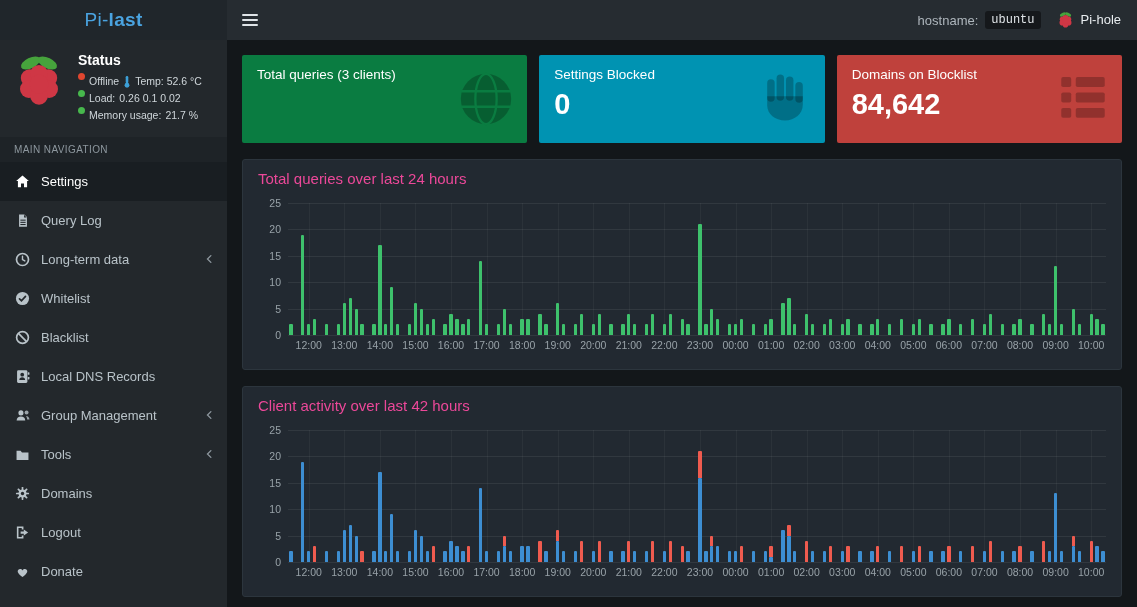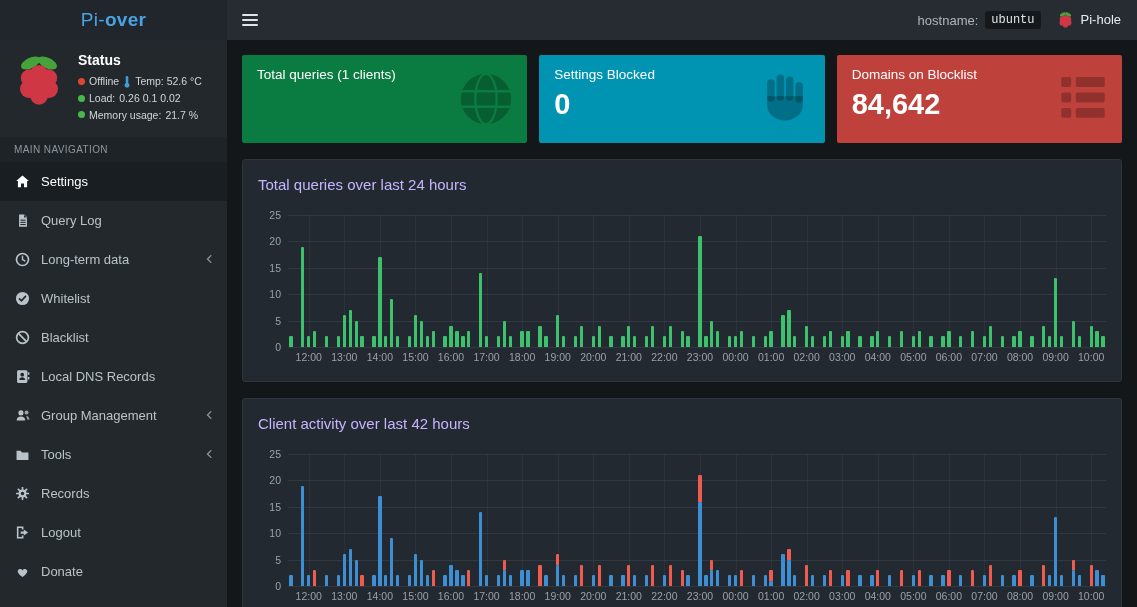--- a/index.html
+++ b/index.html
@@ -22,21 +22,21 @@
     background:#15181b;color:#dfe3e6;padding:2px 6px;border-radius:3px}
   .brand{display:flex;align-items:center;gap:7px;font-size:13px;color:#e8ecef;
     margin-right:16px;cursor:pointer}
 
   
   aside{position:absolute;top:40px;left:0;width:227px;height:567px;background:#23282c;overflow:hidden}
   .status{display:flex;padding:12px 8px 12px 12px;gap:10px}
   .berry-big{width:56px;flex:0 0 56px;display:flex;align-items:flex-start}
   .status-info{flex:1;min-width:0}
   .status-title{font-size:14px;font-weight:bold;color:#fff;margin-bottom:5px}
-  .status-row{font-size:10.5px;color:#cfd6da;line-height:1.6;display:flex;align-items:center;
+  .status-row{font-size:10.5px;color:#cfd6da;line-height:1.6;display:flex;
     gap:4px;white-space:nowrap}
   .dot{width:7px;height:7px;border-radius:50%;display:inline-block;flex:0 0 7px}
   .temp-ic{display:inline-flex;align-items:center}
   .nav-label{background:#1e2327;color:#8d979e;font-size:10px;padding:7px 14px;
     letter-spacing:.4px;margin-top:2px}
   .nav-item{display:flex;align-items:center;height:39px;padding:0 14px;color:#b9c3c9;
     font-size:13px;cursor:pointer;text-decoration:none;position:relative}
   .nav-item.active{background:#191e22;color:#fff}
   .nav-ic{width:17px;margin-right:10px;display:inline-flex;justify-content:center;align-items:center}
   .chev{position:absolute;right:12px;top:13px;color:#8d979e;display:inline-flex}
@@ -44,42 +44,42 @@
   
   main{position:absolute;top:40px;left:227px;width:910px;height:567px;padding:15px 15px 0;overflow:hidden}
   .cards{display:flex;gap:12px;margin-bottom:16px}
   .card{flex:1;height:88px;border-radius:2px;padding:12px 15px;position:relative;
     overflow:hidden;cursor:pointer;color:#fff}
   .card-label{font-size:13.5px}
   .card-value{font-size:29px;font-weight:bold;margin-top:6px}
   .card-ic{position:absolute;right:10px;top:13px}
 
   .panel{background:#222931;border:1px solid #2c353d;border-radius:3px;margin-bottom:16px}
-  .panel-title{padding:16px 15px;font-size:15px;color:#c4b5fd}
+  .panel-title{padding:10px 15px;font-size:15px;color:#ec4899}
   .panel-body{padding:6px 15px 12px}
   .chart-row{display:flex}
   .y-axis{width:30px;position:relative;height:132px;flex:0 0 30px}
   .ytick{position:absolute;right:7px;font-size:10.5px;color:#98a2a8}
   .plot{flex:1;position:relative;height:132px}
   .hgrid{position:absolute;left:0;right:0;height:1px;background:rgba(255,255,255,.07)}
   .vgrid{position:absolute;top:0;bottom:0;width:1px;background:rgba(255,255,255,.045)}
   .bar{position:absolute;border-radius:1px 1px 0 0}
   .y-spacer{width:30px;flex:0 0 30px}
   .x-axis{flex:1;position:relative;height:18px;margin-top:4px}
   .xtick{position:absolute;transform:translateX(-50%);font-size:10.5px;color:#98a2a8;top:0;white-space:nowrap}
 </style>
 </head>
 <body>
 
 <div class="app">
 
   <header>
     <div class="logo">
       <span>Pi-</span>
-        <b>over</b>
+        <b>last</b>
     </div>
     <div class="topbar">
       <div class="hamburger">
         <span></span>
           <span></span>
           <span></span>
       </div>
       <div class="spacer"></div>
       <div class="host">
         <span>hostname:</span>
@@ -255,21 +255,21 @@
               <g fill="currentColor">
                 <rect x="7.1" y="1" width="1.8" height="14" rx=".5"></rect>
                 <rect x="7.1" y="1" width="1.8" height="14" rx=".5" transform="rotate(45 8 8)"></rect>
                 <rect x="7.1" y="1" width="1.8" height="14" rx=".5" transform="rotate(90 8 8)"></rect>
                 <rect x="7.1" y="1" width="1.8" height="14" rx=".5" transform="rotate(135 8 8)"></rect>
                 <circle cx="8" cy="8" r="4.2"></circle>
               </g>
               <circle cx="8" cy="8" r="1.8" fill="#23282c"></circle>
             </svg>
           </span>
-          <span class="nav-text">Records</span>
+          <span class="nav-text">Domains</span>
         </a>
         <a class="nav-item">
           <span class="nav-ic">
             <svg width="15" height="15" viewBox="0 0 16 16">
               <path fill="currentColor" d="M2 1.5h7v3.2H7.2V3.2H3.7v9.6h3.5v-1.5H9v3.2H2z"></path>
               <path fill="currentColor" d="M9.4 4.9 14 8l-4.6 3.1V9.2H6V6.8h3.4z"></path>
             </svg>
           </span>
           <span class="nav-text">Logout</span>
         </a>
@@ -280,21 +280,21 @@
             </svg>
           </span>
           <span class="nav-text">Donate</span>
         </a>
       </nav>
   </aside>
 
   <main>
     <div class="cards" id="cards">
         <div class="card" style="background: rgb(10, 124, 65);">
-          <div class="card-label">Total queries (1 clients)</div>
+          <div class="card-label">Total queries (3 clients)</div>
           <div class="card-ic"><svg width="62" height="62" viewBox="0 0 64 64">
               <circle cx="32" cy="32" r="26" fill="rgba(0,0,0,.24)"></circle>
               <g stroke="#0a7c41" stroke-width="2.4" fill="none">
                 <ellipse cx="32" cy="32" rx="11" ry="26"></ellipse>
                 <path d="M7 24h50M7 40h50"></path>
               </g>
             </svg></div>
         </div>
         <div class="card" style="background: rgb(0, 147, 178);">
           <div class="card-label">Settings Blocked</div>

